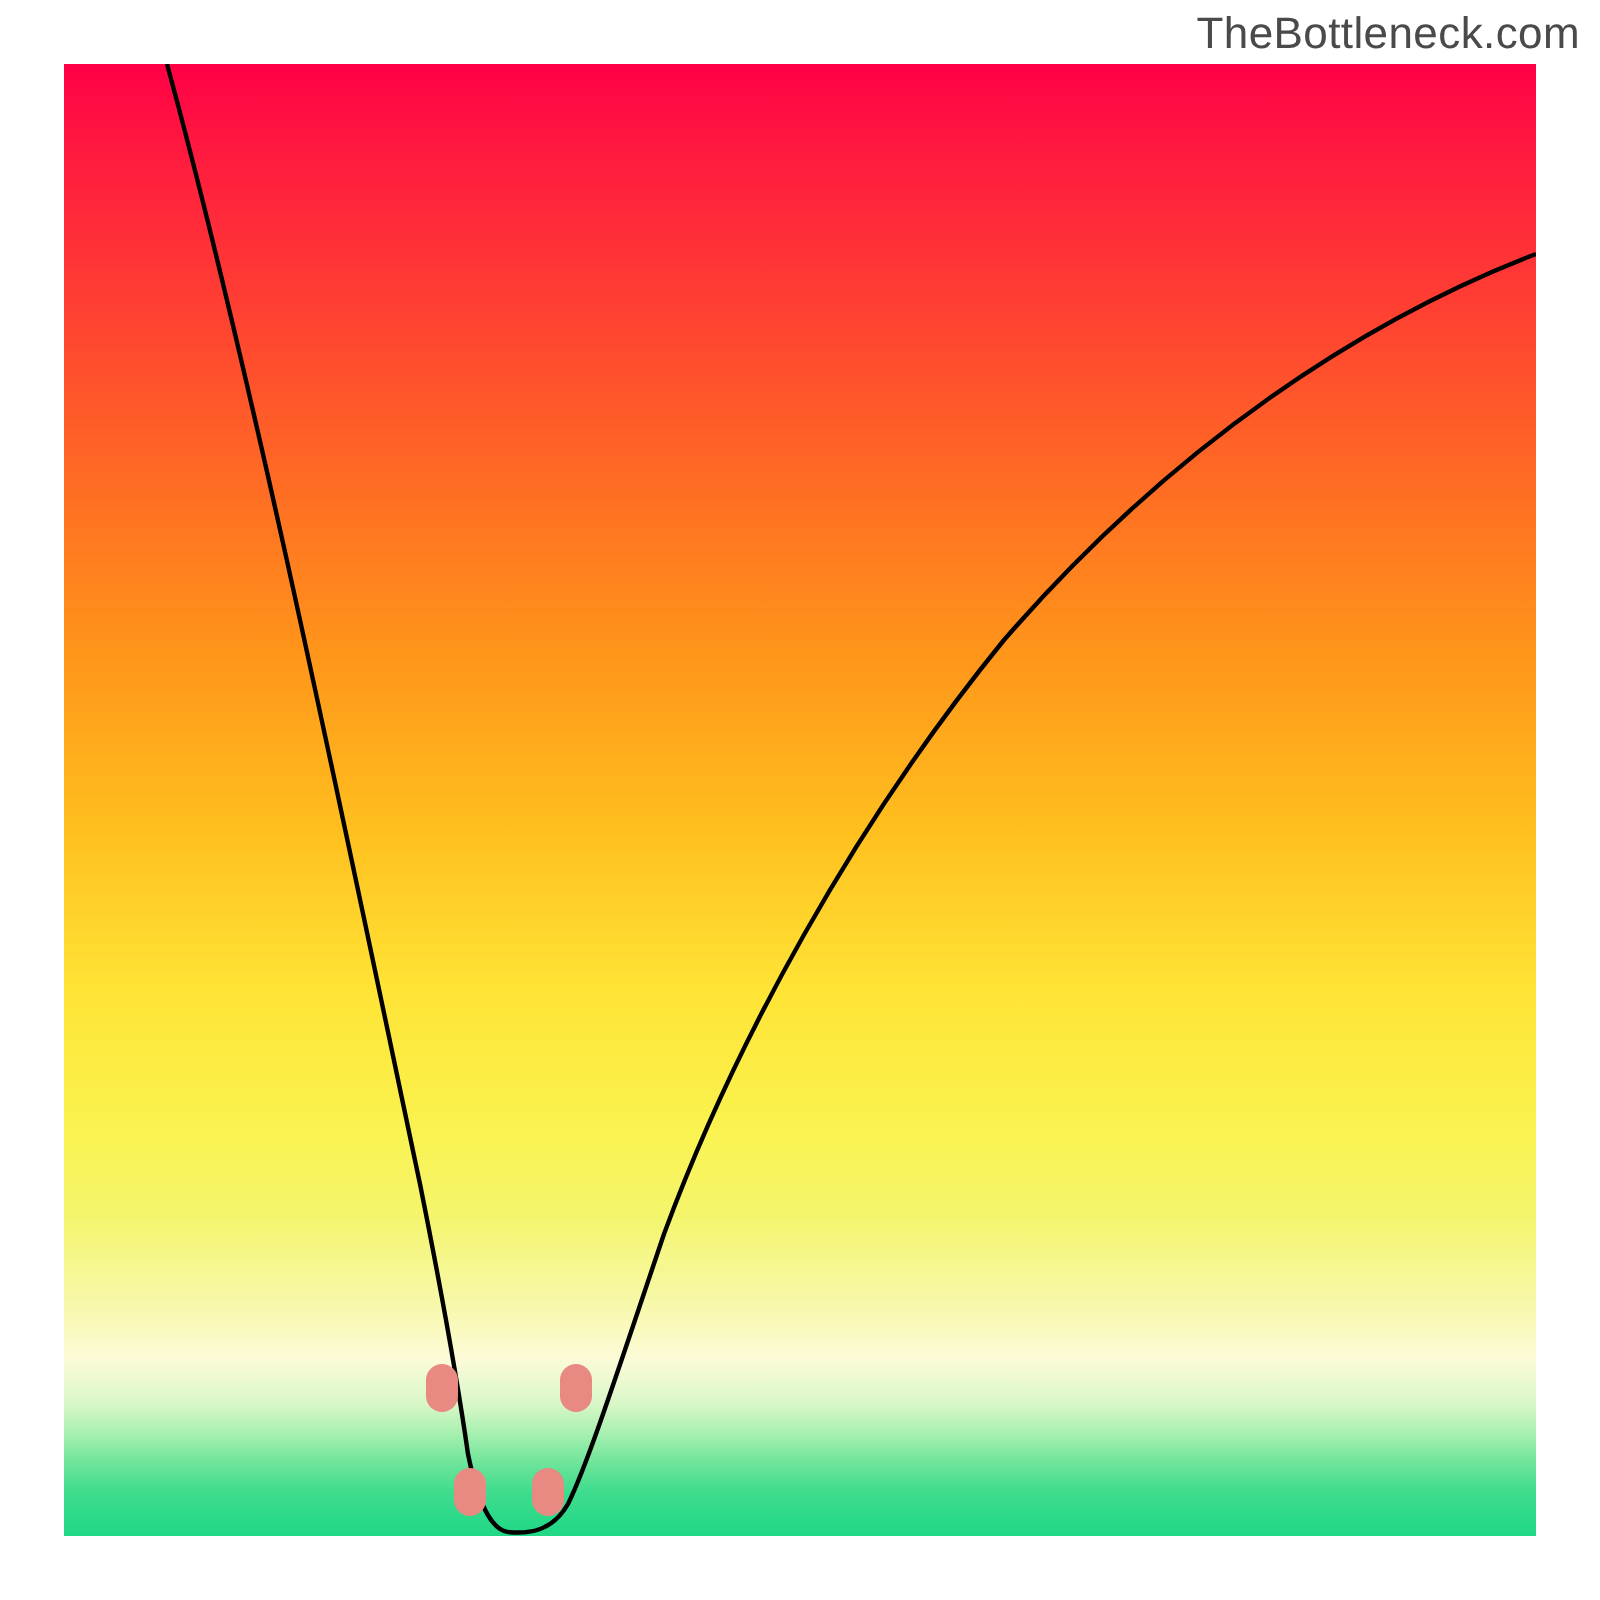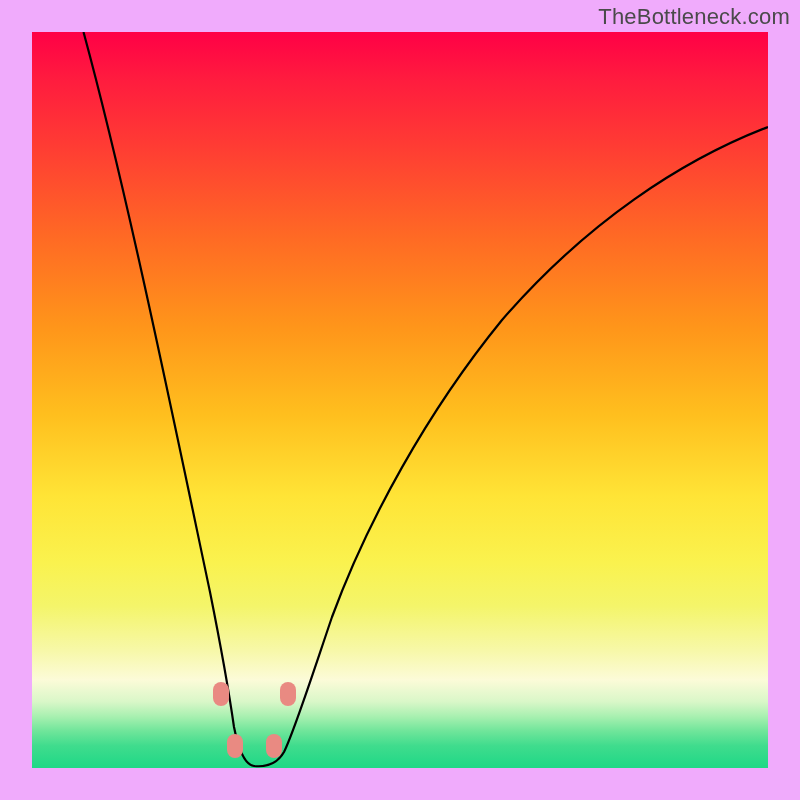--- a/index.html
+++ b/index.html
@@ -10,21 +10,21 @@
     background: #000000;
     overflow: hidden;
     font-family: Arial, Helvetica, sans-serif;
   }
   .frame {
     position: absolute;
     top: 0;
     left: 0;
     width: 800px;
     height: 800px;
-    background: #f0abfc;
+    background: #ffffff;
   }
   .plot-area {
     position: absolute;
     top: 32px;
     left: 32px;
     width: 736px;
     height: 736px;
     overflow: hidden;
   }
   .gradient {

